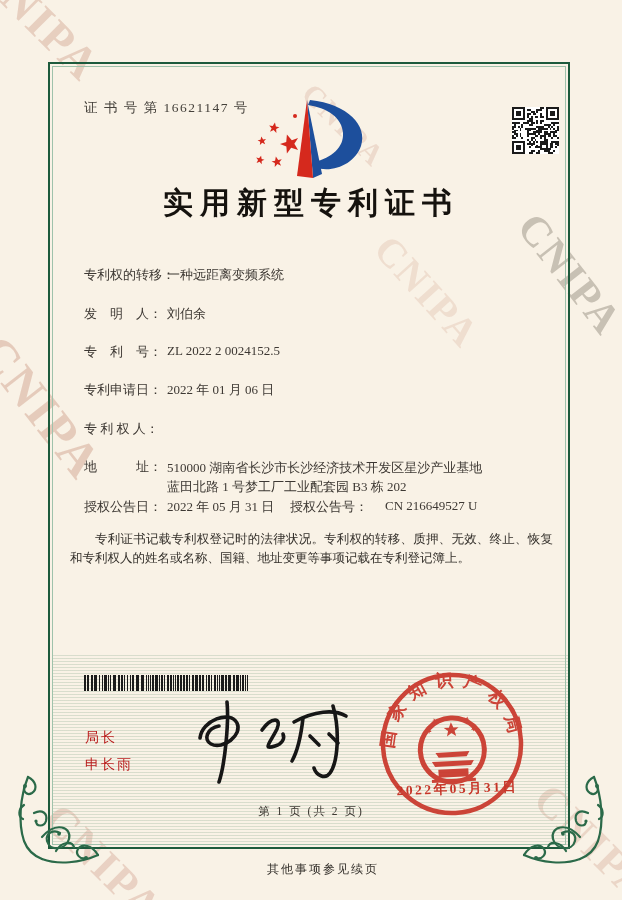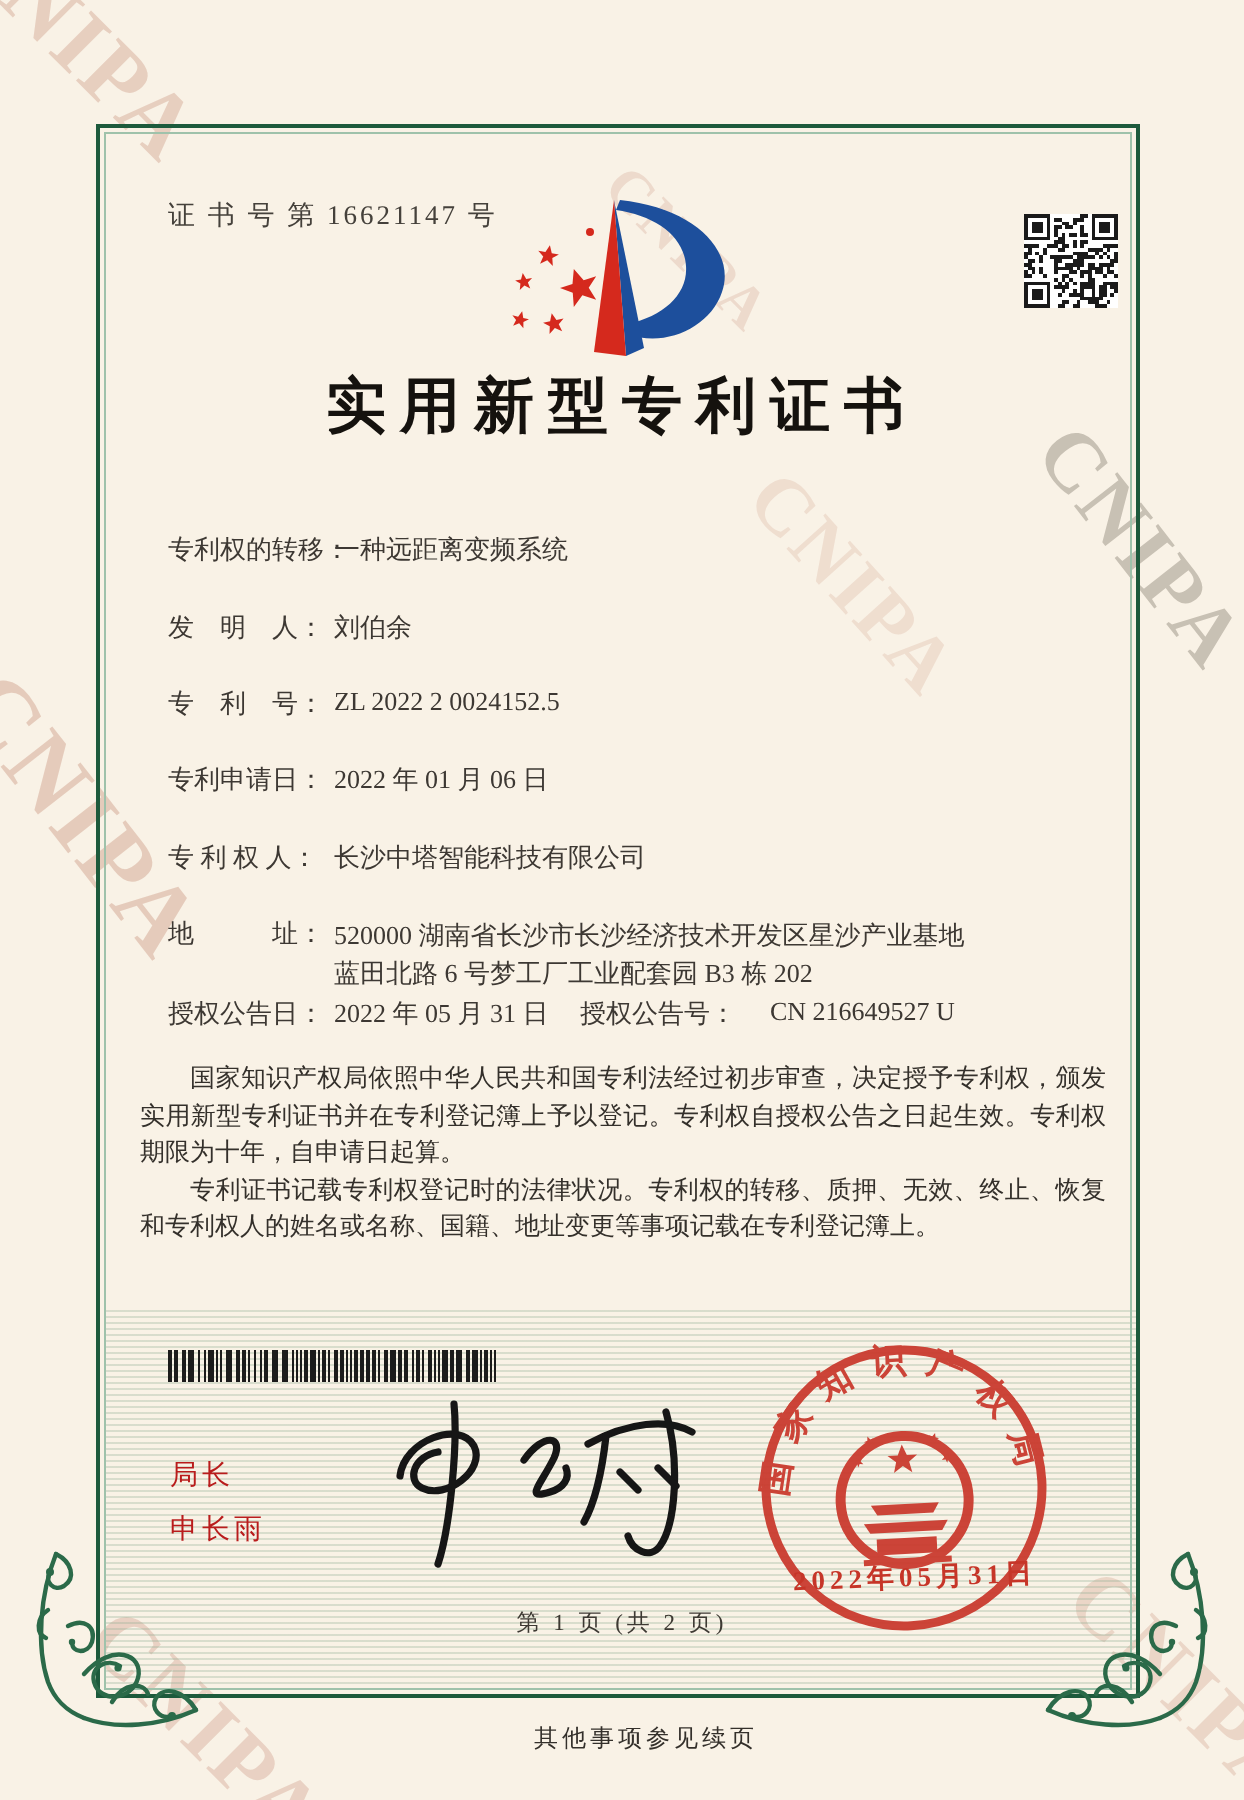--- a/index.html
+++ b/index.html
@@ -369,38 +369,36 @@
 <div class="row" style="top:343px">
   <span class="lbl">专　利　号：</span>
   <span class="val">ZL 2022 2 0024152.5</span>
 </div>
 <div class="row" style="top:381px">
   <span class="lbl">专利申请日：</span>
   <span class="val">2022 年 01 月 06 日</span>
 </div>
 <div class="row" style="top:420px">
   <span class="lbl">专 利 权 人：</span>
-  <span class="val">长沙中塔智能科技有限公司</span>
 </div>
 <div class="row" style="top:458px;height:40px;">
   <span class="lbl">地　　　址：</span>
   <span class="addr-lines">
-    <span>520000 湖南省长沙市长沙经济技术开发区星沙产业基地</span><br>
-    <span>蓝田北路 6 号梦工厂工业配套园 B3 栋 202</span>
+    <span>510000 湖南省长沙市长沙经济技术开发区星沙产业基地</span><br>
+    <span>蓝田北路 1 号梦工厂工业配套园 B3 栋 202</span>
   </span>
 </div>
 <div class="row" style="top:498px">
   <span class="lbl">授权公告日：</span>
   <span class="val">2022 年 05 月 31 日</span>
   <span class="lbl2">授权公告号：</span>
   <span class="val2">CN 216649527 U</span>
 </div>
 
 <div class="body-text">
-  <p>国家知识产权局依照中华人民共和国专利法经过初步审查，决定授予专利权，颁发实用新型专利证书并在专利登记簿上予以登记。专利权自授权公告之日起生效。专利权期限为十年，自申请日起算。</p>
   <p>专利证书记载专利权登记时的法律状况。专利权的转移、质押、无效、终止、恢复和专利权人的姓名或名称、国籍、地址变更等事项记载在专利登记簿上。</p>
 </div>
 
 <svg class="abs" style="left:84px;top:675px;" width="167" height="16" viewBox="0 0 167 16" shape-rendering="crispEdges">
   <g id="barcode-bars" fill="#1b1b1b">
       <rect x="0" y="0" width="2" height="16"></rect>
       <rect x="3" y="0" width="2" height="16"></rect>
       <rect x="7" y="0" width="2" height="16"></rect>
       <rect x="10" y="0" width="3" height="16"></rect>
       <rect x="15" y="0" width="1" height="16"></rect>

